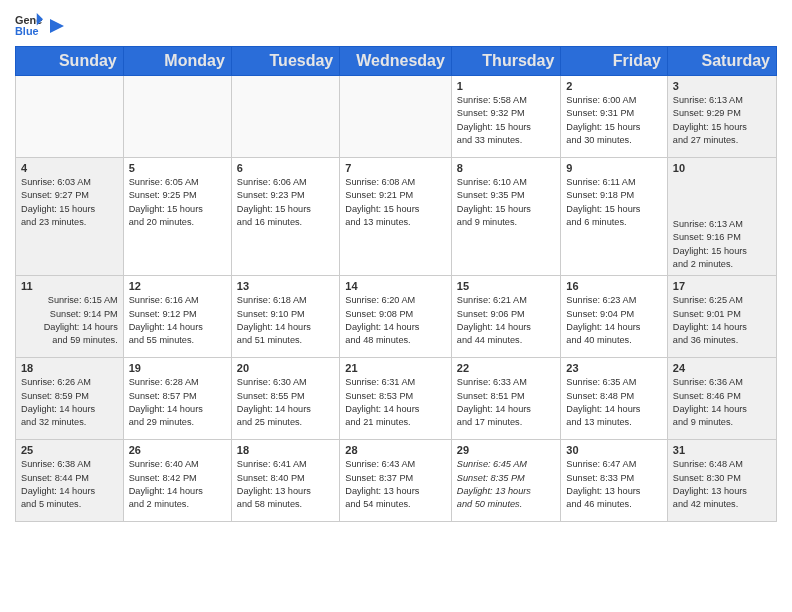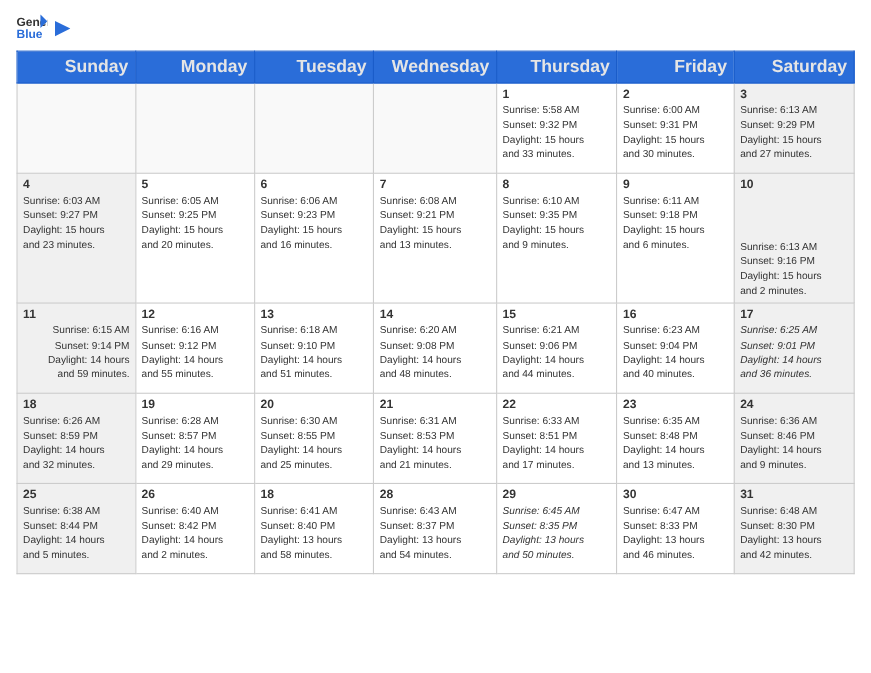--- a/index.html
+++ b/index.html
@@ -201,21 +201,21 @@
           </td>
           <td class="weekday">
             <span class="day-num">16</span>
             <div class="day-info" style="white-space: pre-line;">Sunrise: 6:23 AM
 Sunset: 9:04 PM
 Daylight: 14 hours
 and 40 minutes.</div>
           </td>
           <td class="weekend">
             <span class="day-num">17</span>
-            <div class="day-info" style="white-space: pre-line; font-style: italic;">Sunrise: 6:25 AM
+            <div class="day-info" style="white-space: pre-line;">Sunrise: 6:25 AM
 Sunset: 9:01 PM
 Daylight: 14 hours
 and 36 minutes.</div>
           </td>
         </tr>
         <tr>
           <td class="weekend">
             <span class="day-num">18</span>
             <div class="day-info" style="white-space: pre-line;">Sunrise: 6:26 AM
 Sunset: 8:59 PM

